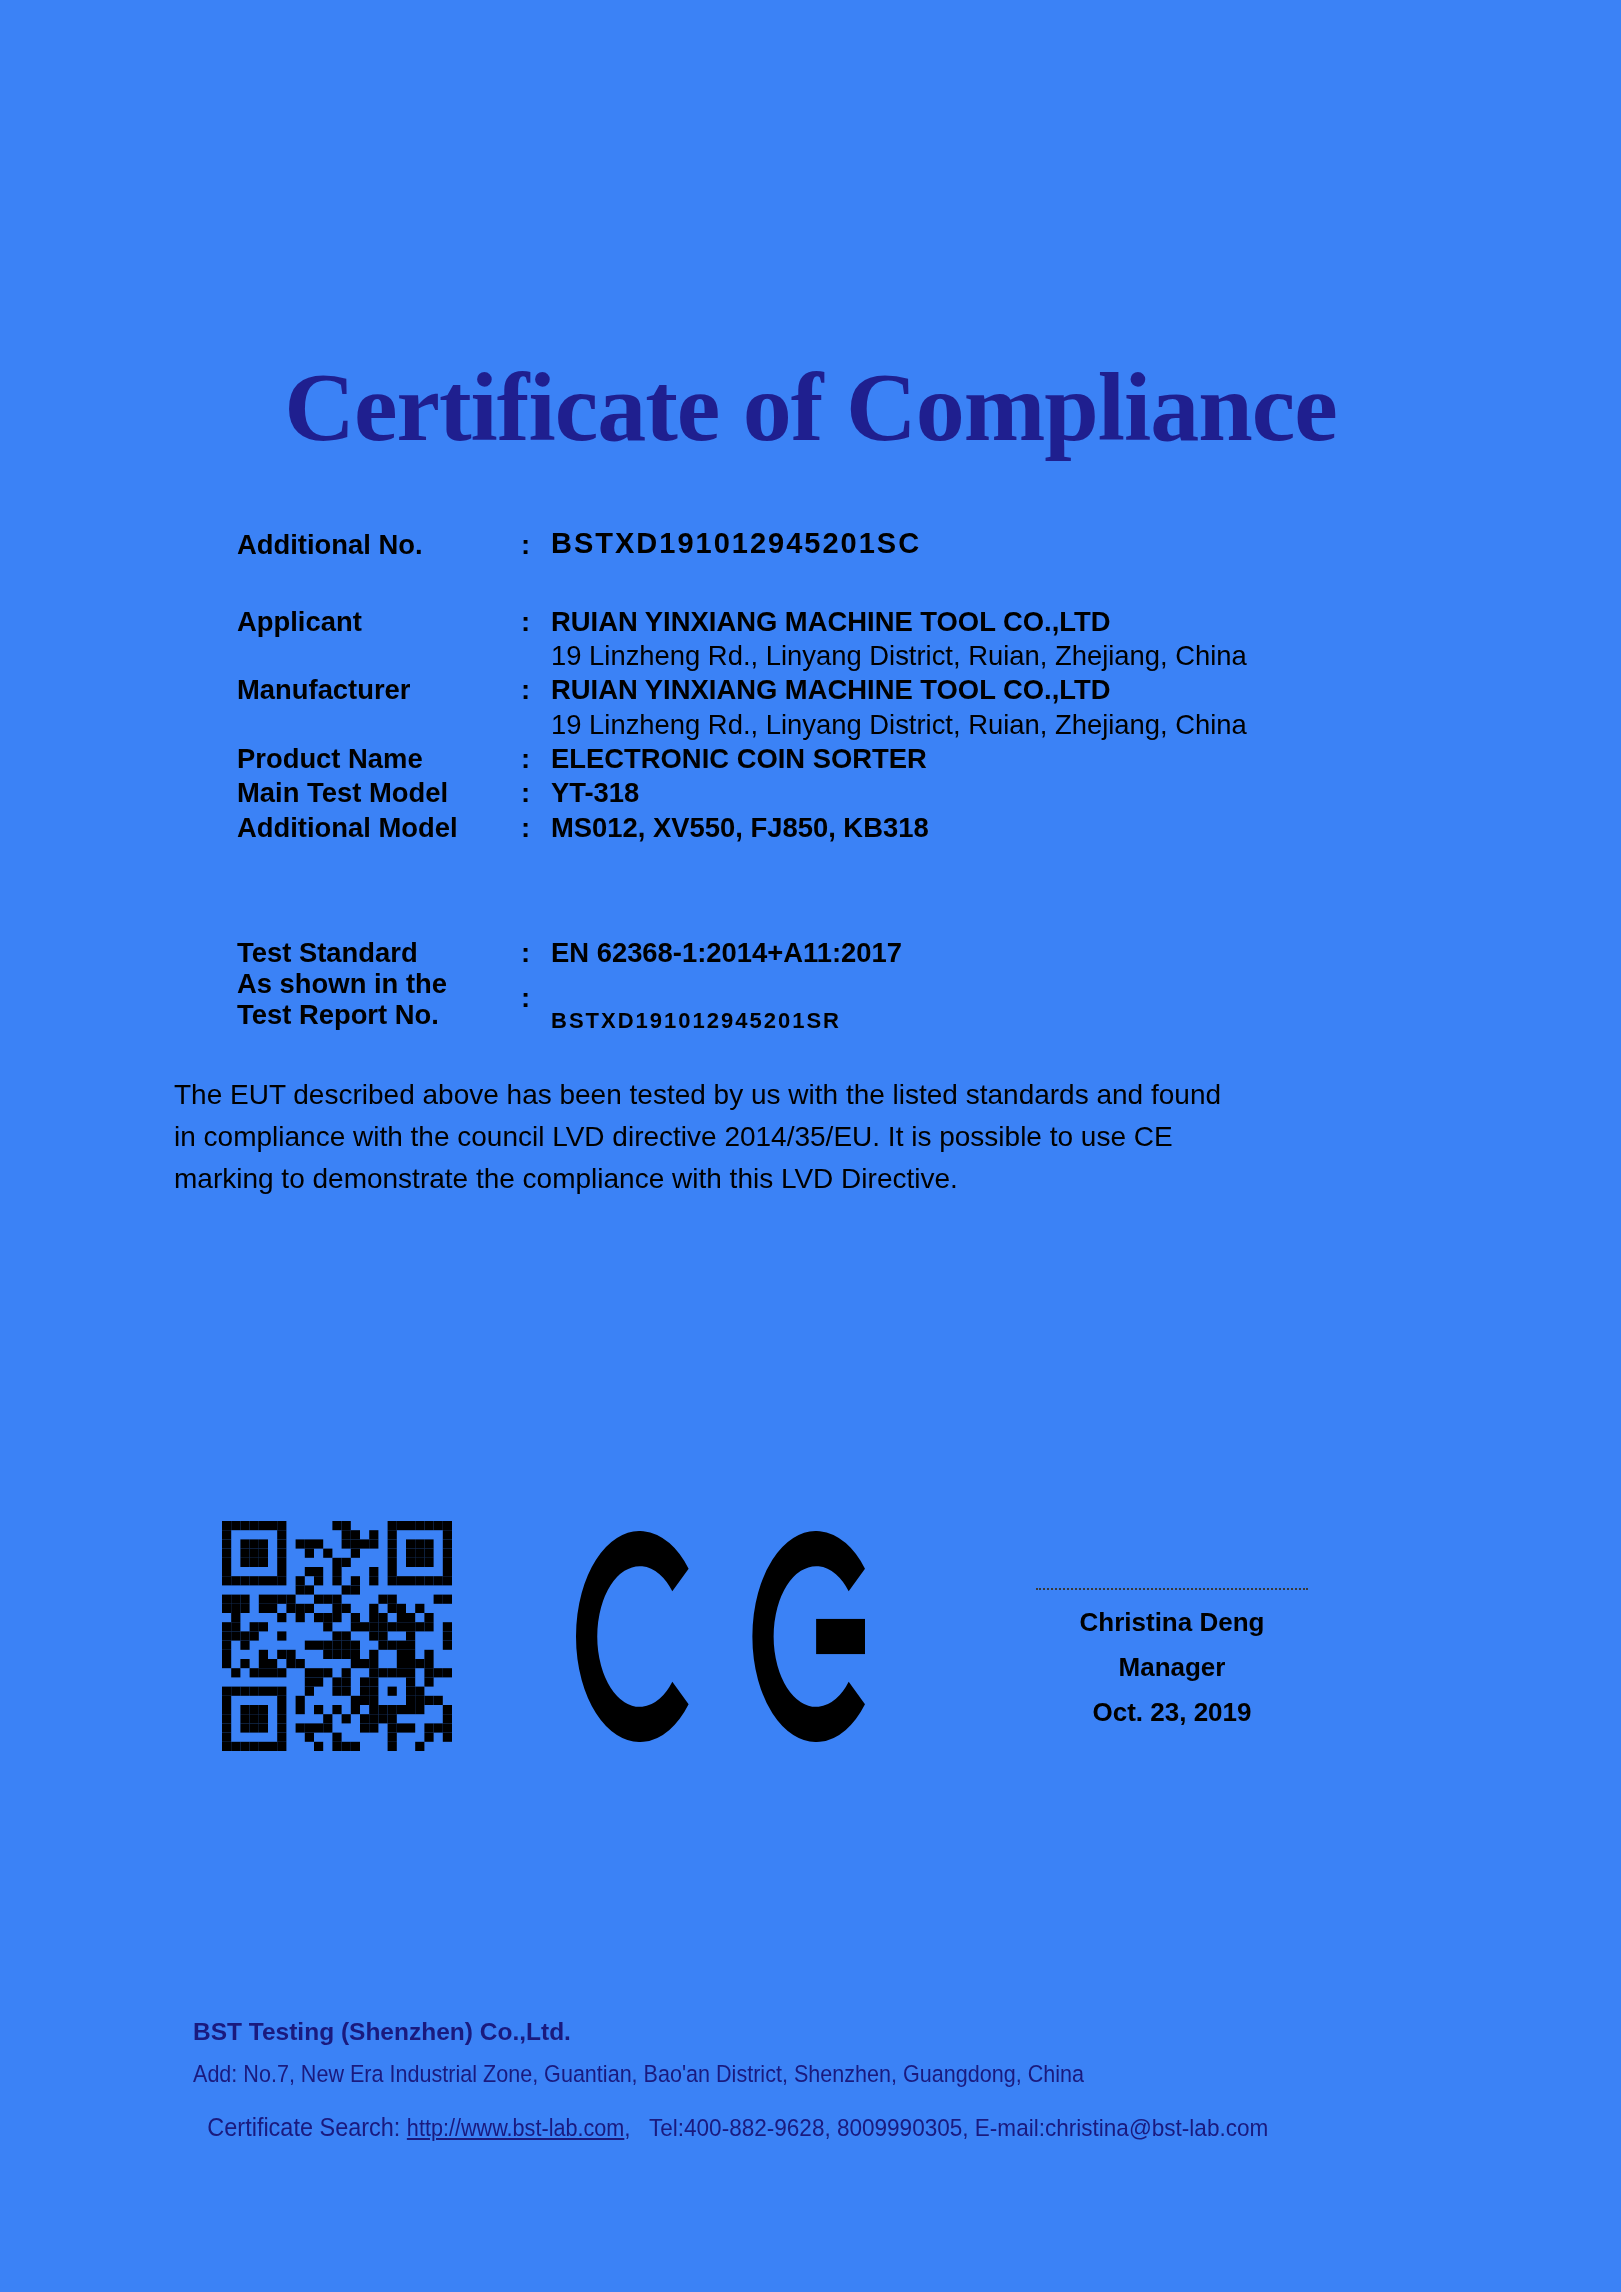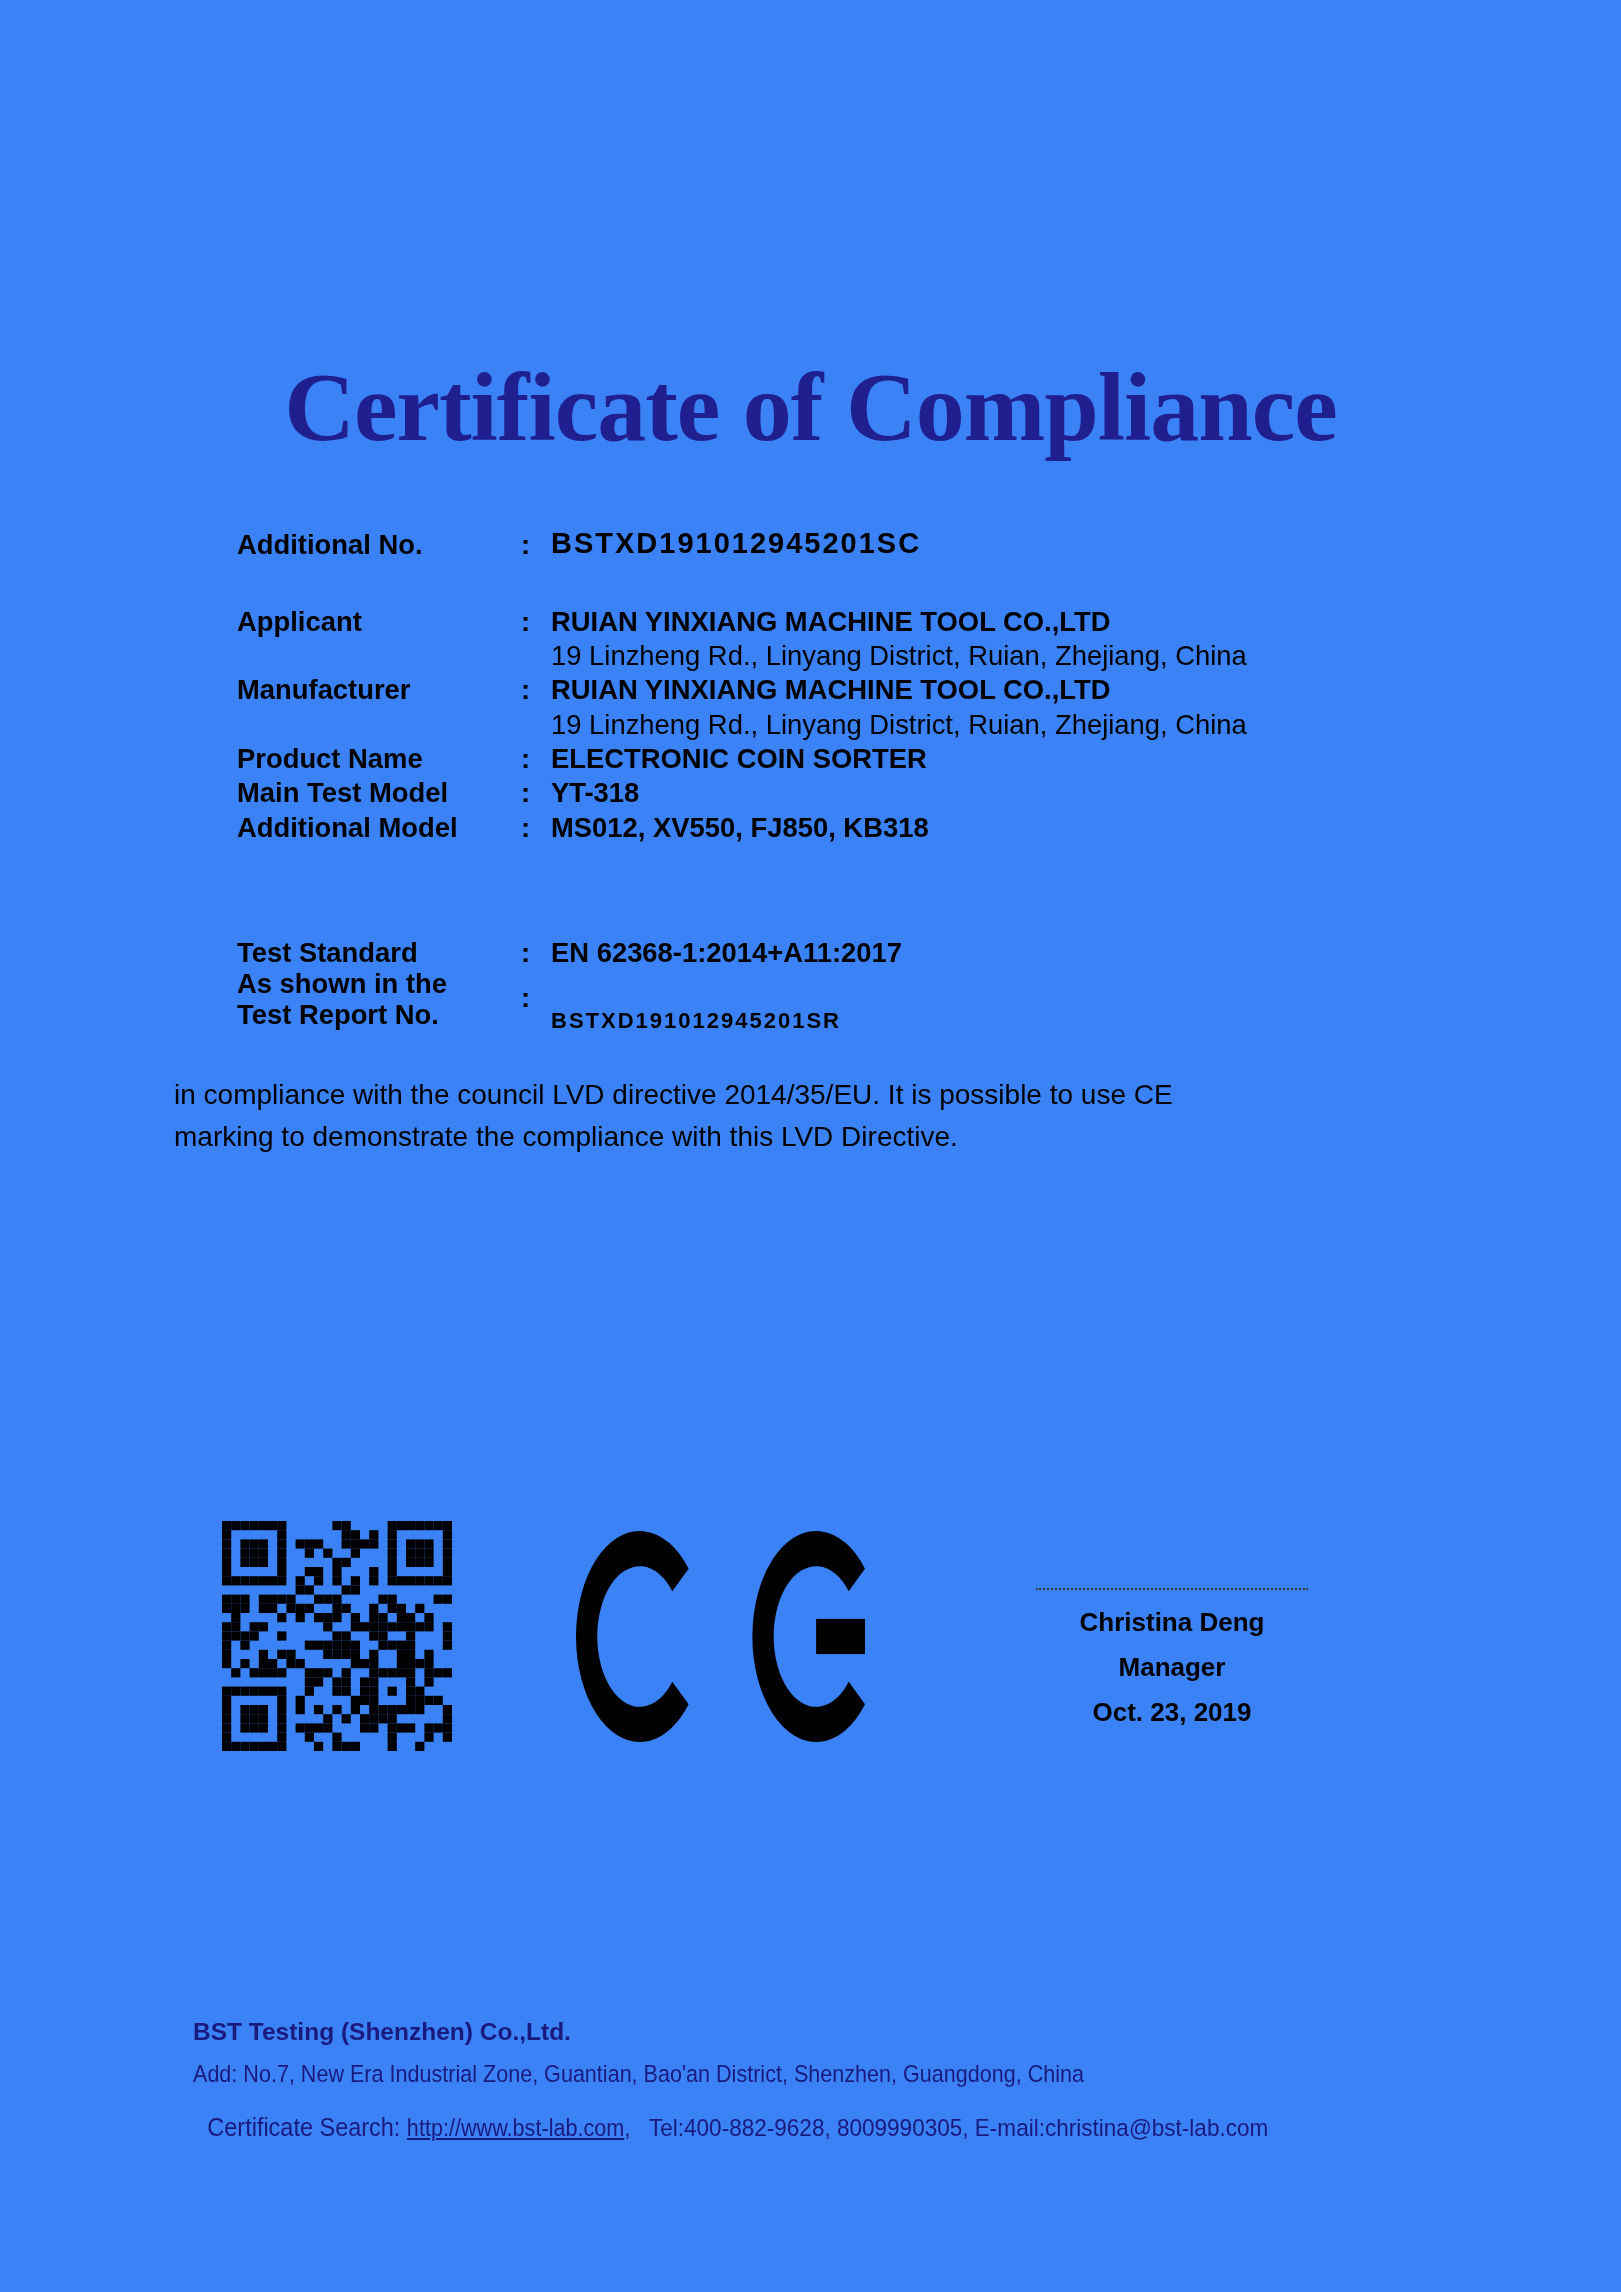--- a/index.html
+++ b/index.html
@@ -107,20 +107,21 @@
   <div class="f-label" style="top:937px">Test Standard</div>
   <div class="f-colon" style="top:937px">:</div>
   <div class="f-value" style="top:937px">EN 62368-1:2014+A11:2017</div>
 
   <div class="f-label" style="top:968px">As shown in the</div>
   <div class="f-label" style="top:999px">Test Report No.</div>
   <div class="f-colon" style="top:982px">:</div>
   <div class="f-value serial" style="top:1008px;font-size:22px">BSTXD191012945201SR</div>
 
   <div class="para">
+    <div>The EUT described above has been tested by us with the listed standards and found</div>
     <div>in compliance with the council LVD directive 2014/35/EU. It is possible to use CE</div>
     <div>marking to demonstrate the compliance with this LVD Directive.</div>
   </div>
 
   <div class="qr-wrap">
     <svg id="qr-svg" width="230" height="230" viewBox="0 0 235 235" xmlns="http://www.w3.org/2000/svg">
         <rect x="0.00" y="0.00" width="9.40" height="9.40" fill="#000"></rect>
         <rect x="9.40" y="0.00" width="9.40" height="9.40" fill="#000"></rect>
         <rect x="18.80" y="0.00" width="9.40" height="9.40" fill="#000"></rect>
         <rect x="28.20" y="0.00" width="9.40" height="9.40" fill="#000"></rect>

